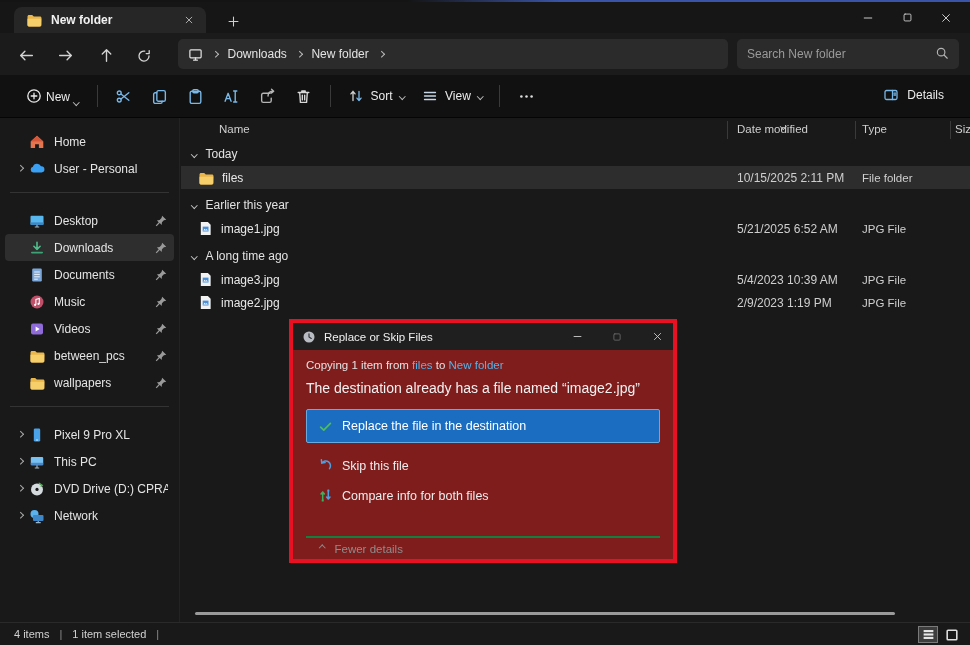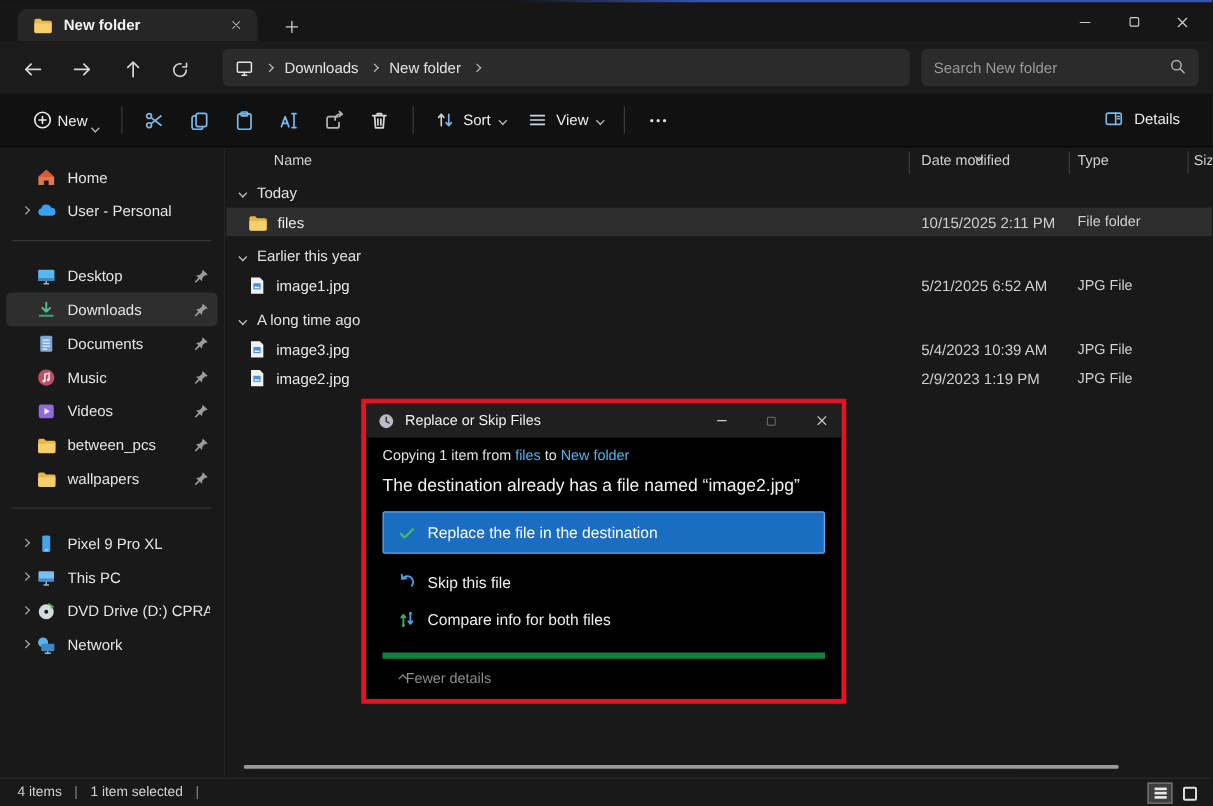--- a/index.html
+++ b/index.html
@@ -98,34 +98,34 @@
                border-top:1px solid #2a2a2a; display:flex; align-items:center; padding:0 14px;
                font-size:11px; color:#d2d2d2; gap:10px; }
   .statusbar .pipe { color:#8a8a8a; }
   .viewtoggles { position:absolute; right:8px; top:3px; display:flex; gap:4px; }
   .vt { width:20px; height:17px; display:flex; align-items:center; justify-content:center; }
   .vt.active { background:#3d3d3d; border:1px solid #7a7a7a; }
 
   
   .annotation { position:absolute; left:289px; top:319px; width:380px; height:236px;
                 border:4px solid #e81123; z-index:20; box-sizing:content-box; }
-  .dialog { width:100%; height:100%; background:#000000; display:flex; flex-direction:column; }
+  .dialog { width:100%; height:100%; background:#7f1d1d; display:flex; flex-direction:column; }
   .dlg-title { height:27px; background:#1f1f1f; display:flex; align-items:center; padding-left:9px; gap:8px; flex:none; }
   .dlg-title-text { color:#f0f0f0; font-size:11.5px; flex:1; }
   .dlg-ctl { width:32px; height:100%; display:flex; align-items:center; justify-content:center; color:#cccccc; }
   .dlg-ctl.dim { color:#6f6f6f; }
   .dlg-body { padding:5px 13px 0 13px; flex:1; display:flex; flex-direction:column; }
   .dlg-sub { font-size:11.5px; color:#e2e2e2; margin-top:4px; }
   .dlg-sub .lnk { color:#55b3e8; }
   .dlg-msg { font-size:14px; color:#f2f2f2; margin-top:9px; }
   .dlg-replace { margin-top:13px; height:34px; background:#1b6dc1; border:1px solid #66aade; border-radius:2px;
                  display:flex; align-items:center; padding-left:11px; gap:9px; color:#ffffff; font-size:12.5px; }
   .dlg-opt { margin-top:15px; display:flex; align-items:center; gap:9px; padding-left:12px; color:#ededed; font-size:12.5px;text-align:center; }
-  .dlg-footer { margin-top:auto; border-top:5px solid #15803d; height:37px; display:flex; align-items:center;
-                padding-left:14px; color:#8d8d8d; font-size:11.5px; flex:none; }
+  .dlg-footer { margin-top:auto; border-top:2px solid #15803d; height:23px; display:flex; align-items:center;
+                padding-left:14px; gap:10px; color:#8d8d8d; font-size:11.5px; flex:none; }
   .dlg-footer .chev { border-color:#8d8d8d; }
 </style>
 </head>
 <body>
 
 <div class="accent"></div>
 
 <div class="tabbar">
   <div class="tab">
     <svg class="ic" width="16" height="16" viewBox="0 0 16 16">

